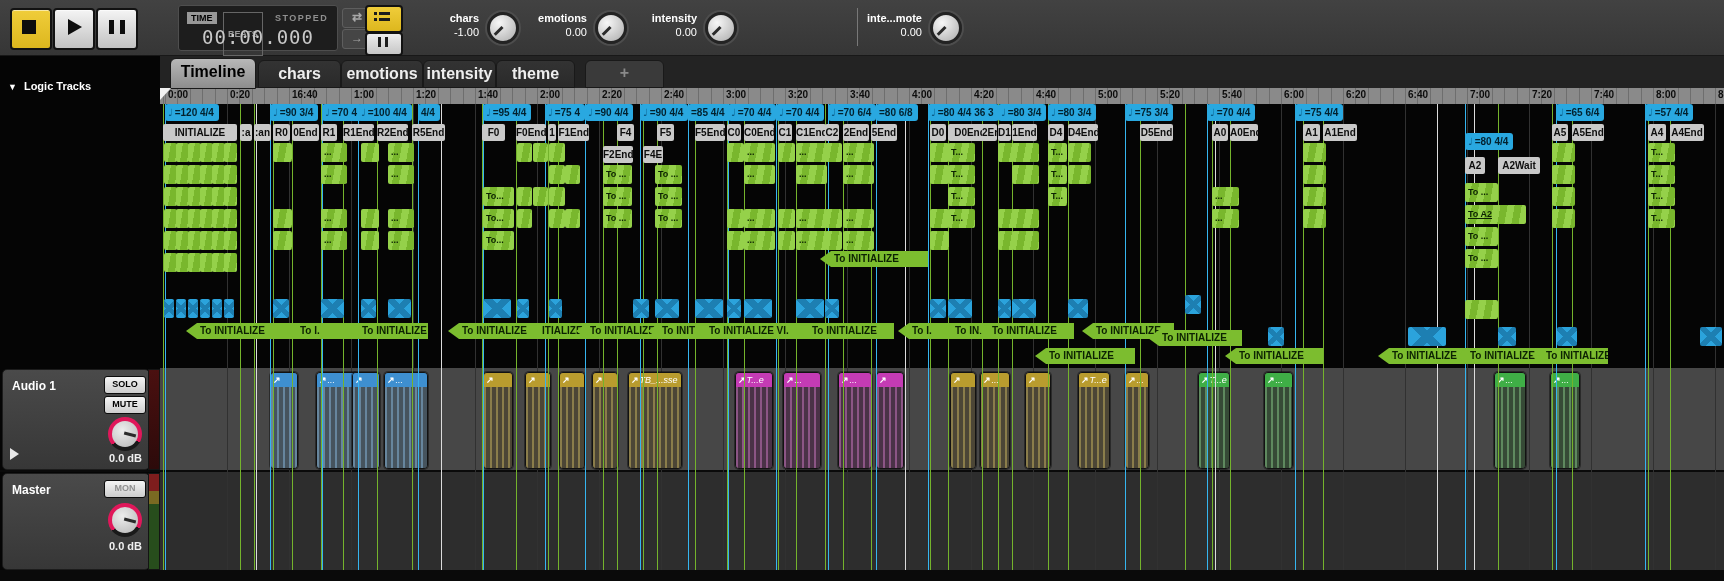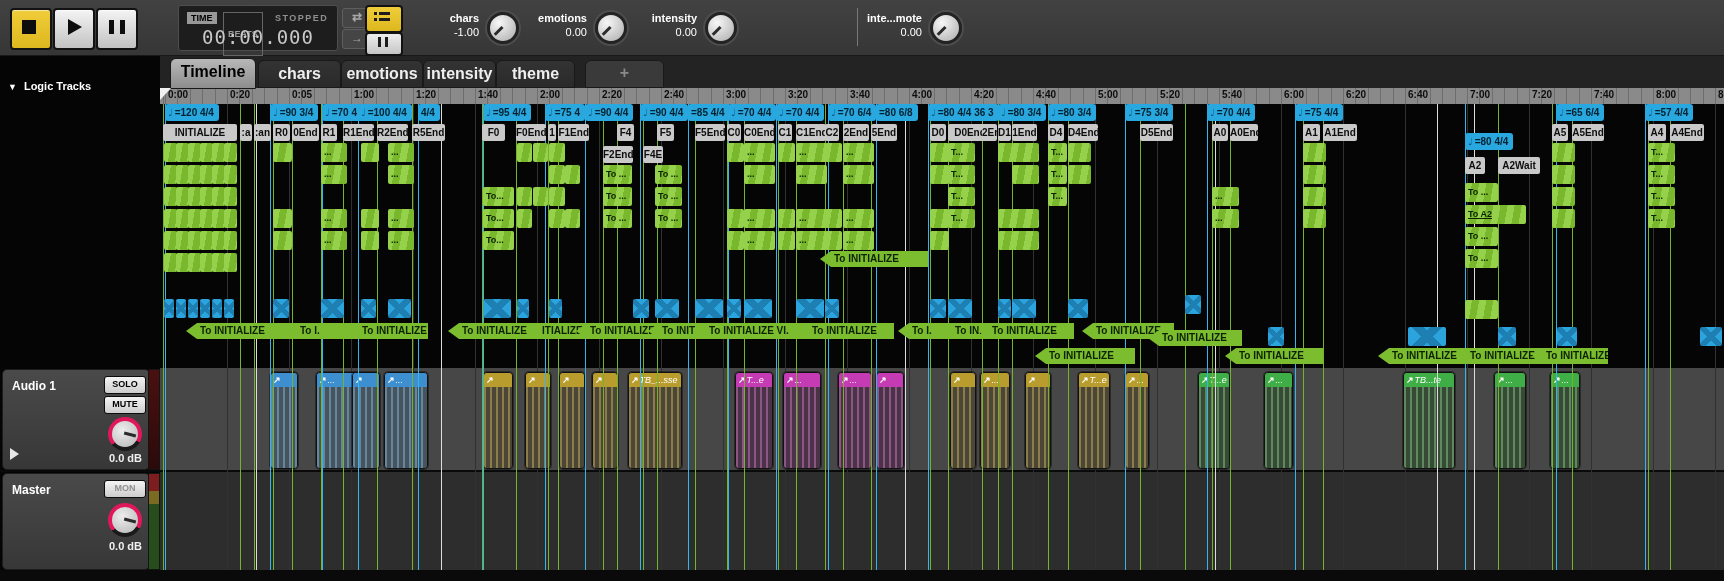--- a/index.html
+++ b/index.html
@@ -149,21 +149,21 @@
       <i></i>
     </div>
   <div class="db" style="top:540px;">0.0 dB</div>
   <div class="meter" style="top:473px;height:95px;background:linear-gradient(#7e1d1d 0 18%,#7a6a22 18% 32%,#274d1c 32% 100%);"></div>
 
 <div class="vline gray" style="left: 165px;"></div>
     <div class="rlabel" style="left: 168px;">0:00</div>
     <div class="vline gray" style="left: 227px;"></div>
     <div class="rlabel" style="left: 230px;">0:20</div>
     <div class="vline gray" style="left: 289px;"></div>
-    <div class="rlabel" style="left: 292px;">0:05</div>
+    <div class="rlabel" style="left: 292px;">16:40</div>
     <div class="vline gray" style="left: 351px;"></div>
     <div class="rlabel" style="left: 354px;">1:00</div>
     <div class="vline gray" style="left: 413px;"></div>
     <div class="rlabel" style="left: 416px;">1:20</div>
     <div class="vline gray" style="left: 475px;"></div>
     <div class="rlabel" style="left: 478px;">1:40</div>
     <div class="vline gray" style="left: 537px;"></div>
     <div class="rlabel" style="left: 540px;">2:00</div>
     <div class="vline gray" style="left: 599px;"></div>
     <div class="rlabel" style="left: 602px;">2:20</div>
@@ -620,24 +620,20 @@
       <div class="cbody"></div>
     </div>
     <div class="clip c-green" style="left: 1198px; width: 30px;">
       <div class="chead"><span class="arr">↗</span>T...e</div>
       <div class="cbody"></div>
     </div>
     <div class="clip c-green" style="left: 1264px; width: 27px;">
       <div class="chead"><span class="arr">↗</span>...</div>
       <div class="cbody"></div>
     </div>
-    <div class="clip c-green" style="left: 1403px; width: 50px;">
-      <div class="chead"><span class="arr">↗</span>TB...te</div>
-      <div class="cbody"></div>
-    </div>
     <div class="clip c-green" style="left: 1494px; width: 30px;">
       <div class="chead"><span class="arr">↗</span>...</div>
       <div class="cbody"></div>
     </div>
     <div class="clip c-green" style="left: 1550px; width: 28px;">
       <div class="chead"><span class="arr">↗</span>...</div>
       <div class="cbody"></div>
     </div>
   </div>
 

